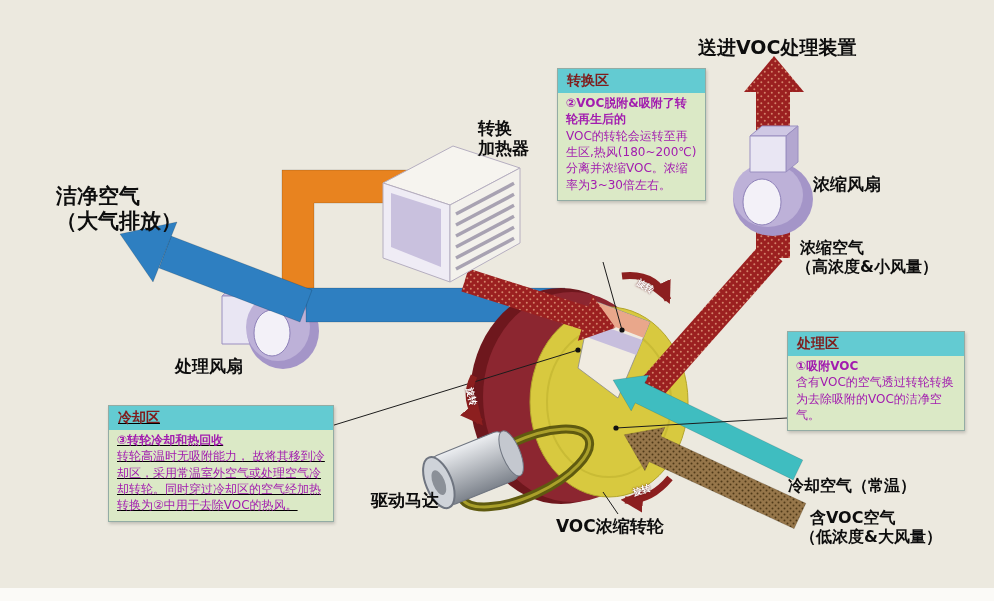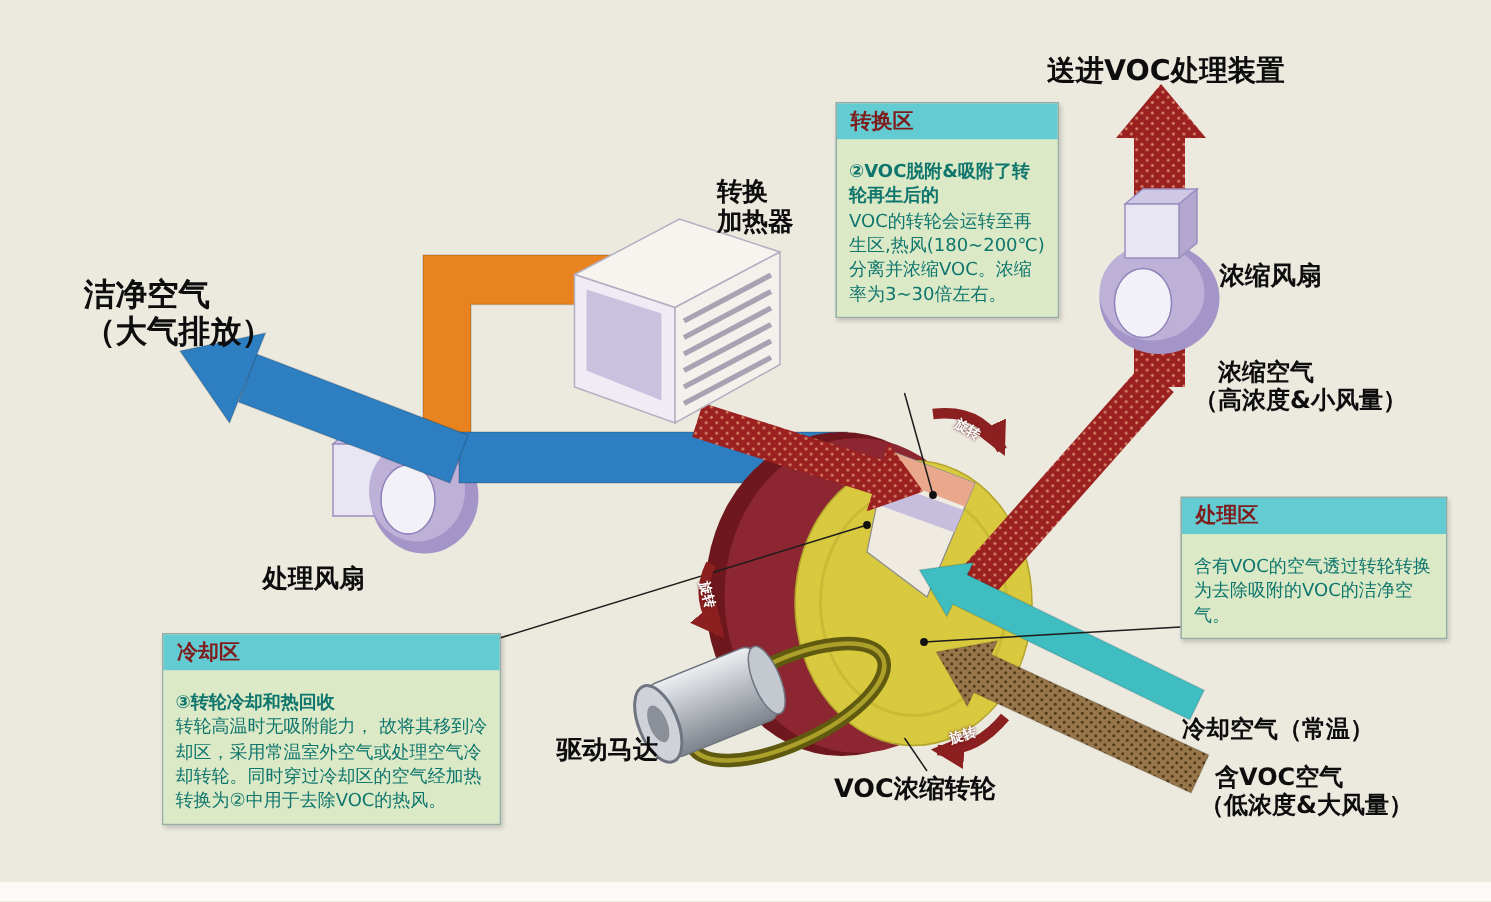--- a/index.html
+++ b/index.html
@@ -2,21 +2,21 @@
 <html><head>
 <meta charset="utf-8">
 <style>
   html,body{margin:0;padding:0;background:#ece9df;font-family:"DejaVu Sans",sans-serif;}
   .stage{position:relative;width:994px;height:601px;background:#ece9df;overflow:hidden;}
   .stage svg{position:absolute;left:0;top:0;}
   .lbl{position:absolute;font-weight:bold;color:#0d0d0d;line-height:1.2;white-space:nowrap;}
   .lbl span{display:block;}
   .callout{position:absolute;border:1px solid #93aca4;box-shadow:1px 2px 3px rgba(0,0,0,.18);}
   .callout-h{background:#63cbd2;font-weight:bold;font-size:14px;padding:3px 9px;color:#7f1d1d;}
-  .callout-b{background:#dbe9c6;padding:13px 8px 7px 8px;font-size:12px;line-height:1.36;color:#0f766e;}
+  .callout-b{background:#dbe9c6;padding:2px 8px 7px 8px;font-size:12px;line-height:1.36;color:#a21caf;}
   .callout-lead{display:block;font-weight:bold;}
   .callout-text{display:block;}
   .rot{position:absolute;font-size:9px;font-weight:bold;color:#fff;text-shadow:0 0 2px #5a0f0f;}
   .bottom-strip{position:absolute;left:0;bottom:0;width:994px;height:13px;background:#fbfaf7;}
 </style>
 </head>
 <body>
 
 <div class="stage">
 
@@ -149,25 +149,25 @@
   </div>
 
   <div class="lbl" style="left:56px;top:184px;font-size:21px;">
     <span>洁净空气</span>
     <span>（大气排放）</span>
   </div>
 
   <div class="lbl" style="left:813px;top:174px;font-size:17px;">浓缩风扇</div>
 
   <div class="lbl" style="left:796px;top:238px;font-size:16px;">
-    <span style="margin-left:16px;">浓缩空气</span>
+    <span style="margin-left:4px;">浓缩空气</span>
     <span>（高浓度&amp;小风量）</span>
   </div>
 
-  <div class="lbl" style="left:175px;top:376px;font-size:17px;">处理风扇</div>
+  <div class="lbl" style="left:175px;top:356px;font-size:17px;">处理风扇</div>
 
   <div class="lbl" style="left:371px;top:490px;font-size:17px;">驱动马达</div>
 
   <div class="lbl" style="left:556px;top:516px;font-size:17px;">VOC浓缩转轮</div>
 
   <div class="lbl" style="left:788px;top:476px;font-size:16px;">冷却空气（常温）</div>
 
   <div class="lbl" style="left:800px;top:508px;font-size:16px;">
     <span style="margin-left:10px;">含VOC空气</span>
     <span>（低浓度&amp;大风量）</span>
@@ -181,25 +181,26 @@
     <div class="callout-h">转换区</div>
     <div class="callout-b">
       <span class="callout-lead">②VOC脱附&amp;吸附了转轮再生后的</span>
       <span class="callout-text">VOC的转轮会运转至再生区,热风(180~200℃)分离并浓缩VOC。浓缩率为3~30倍左右。</span>
     </div>
   </div>
 
   <div class="callout" style="left:787px;top:331px;width:176px;">
     <div class="callout-h">处理区</div>
     <div class="callout-b">
+      <span class="callout-lead">①吸附VOC</span>
       <span class="callout-text">含有VOC的空气透过转轮转换为去除吸附的VOC的洁净空气。</span>
     </div>
   </div>
 
-  <div class="callout" style="left:108px;top:422px;width:224px;">
+  <div class="callout" style="left:108px;top:405px;width:224px;text-decoration:underline;">
     <div class="callout-h">冷却区</div>
     <div class="callout-b">
       <span class="callout-lead">③转轮冷却和热回收</span>
       <span class="callout-text">转轮高温时无吸附能力， 故将其移到冷却区，采用常温室外空气或处理空气冷却转轮。同时穿过冷却区的空气经加热转换为②中用于去除VOC的热风。</span>
     </div>
   </div>
 
   <div class="bottom-strip"></div>
 </div>
 

